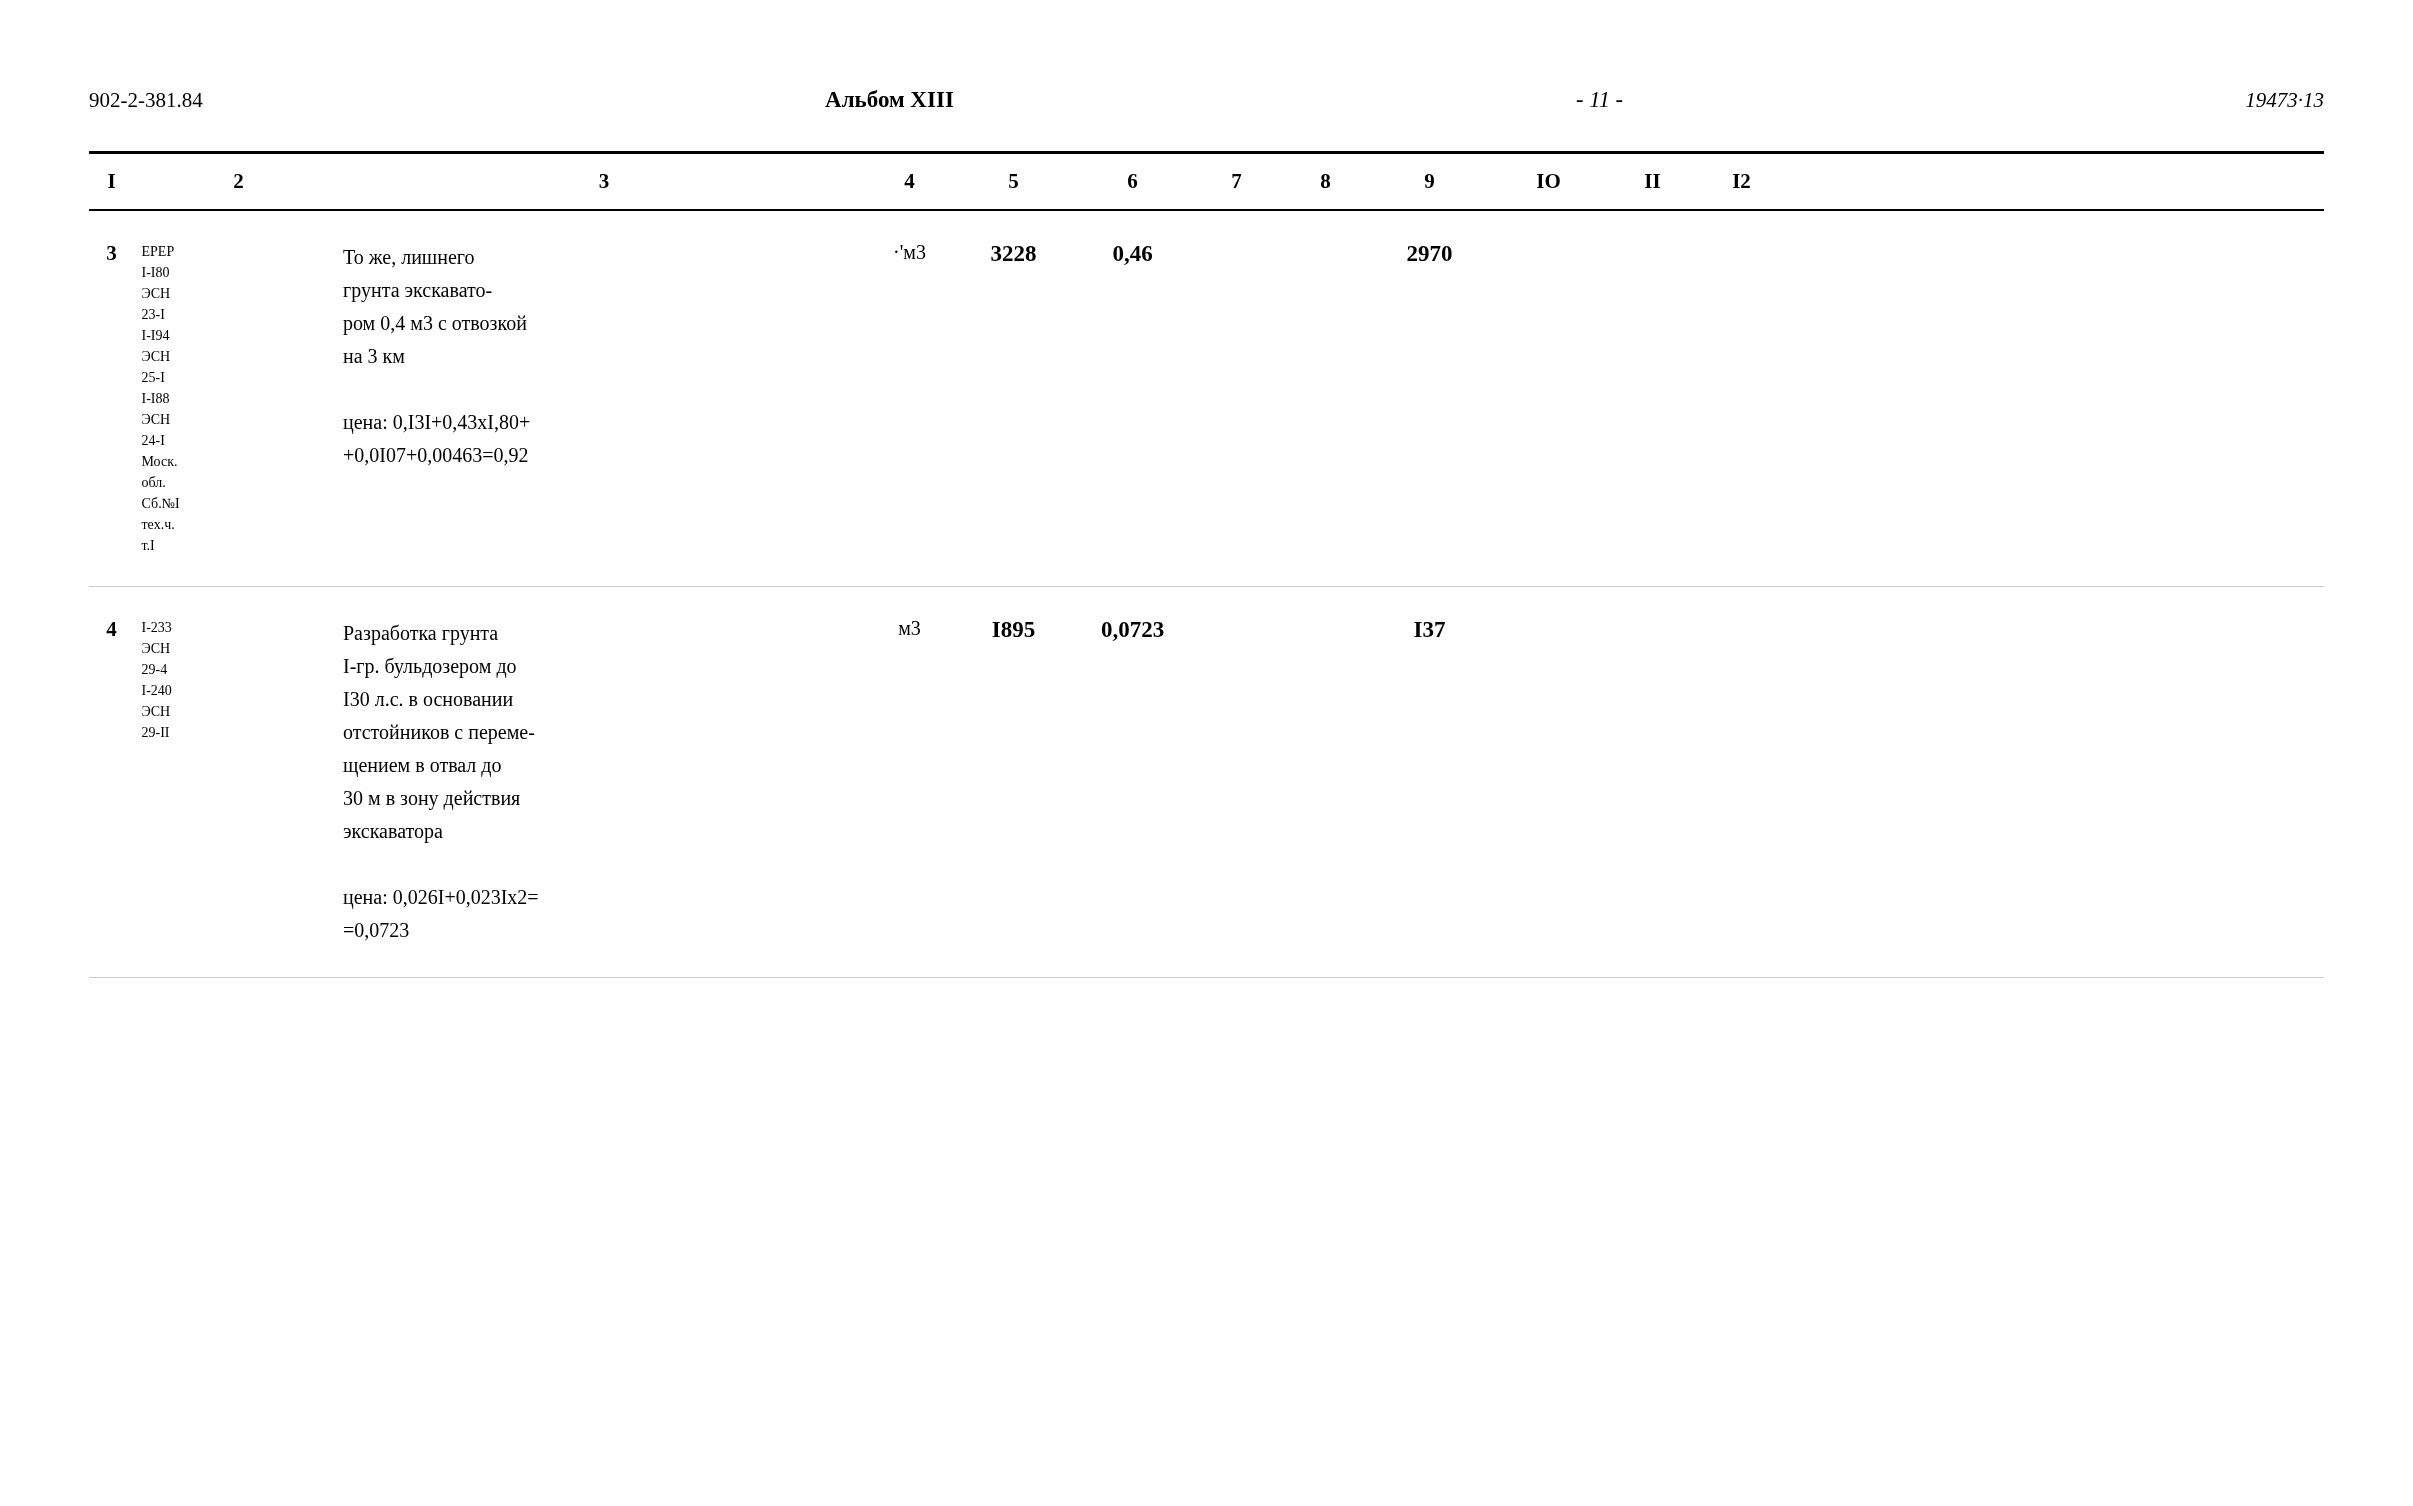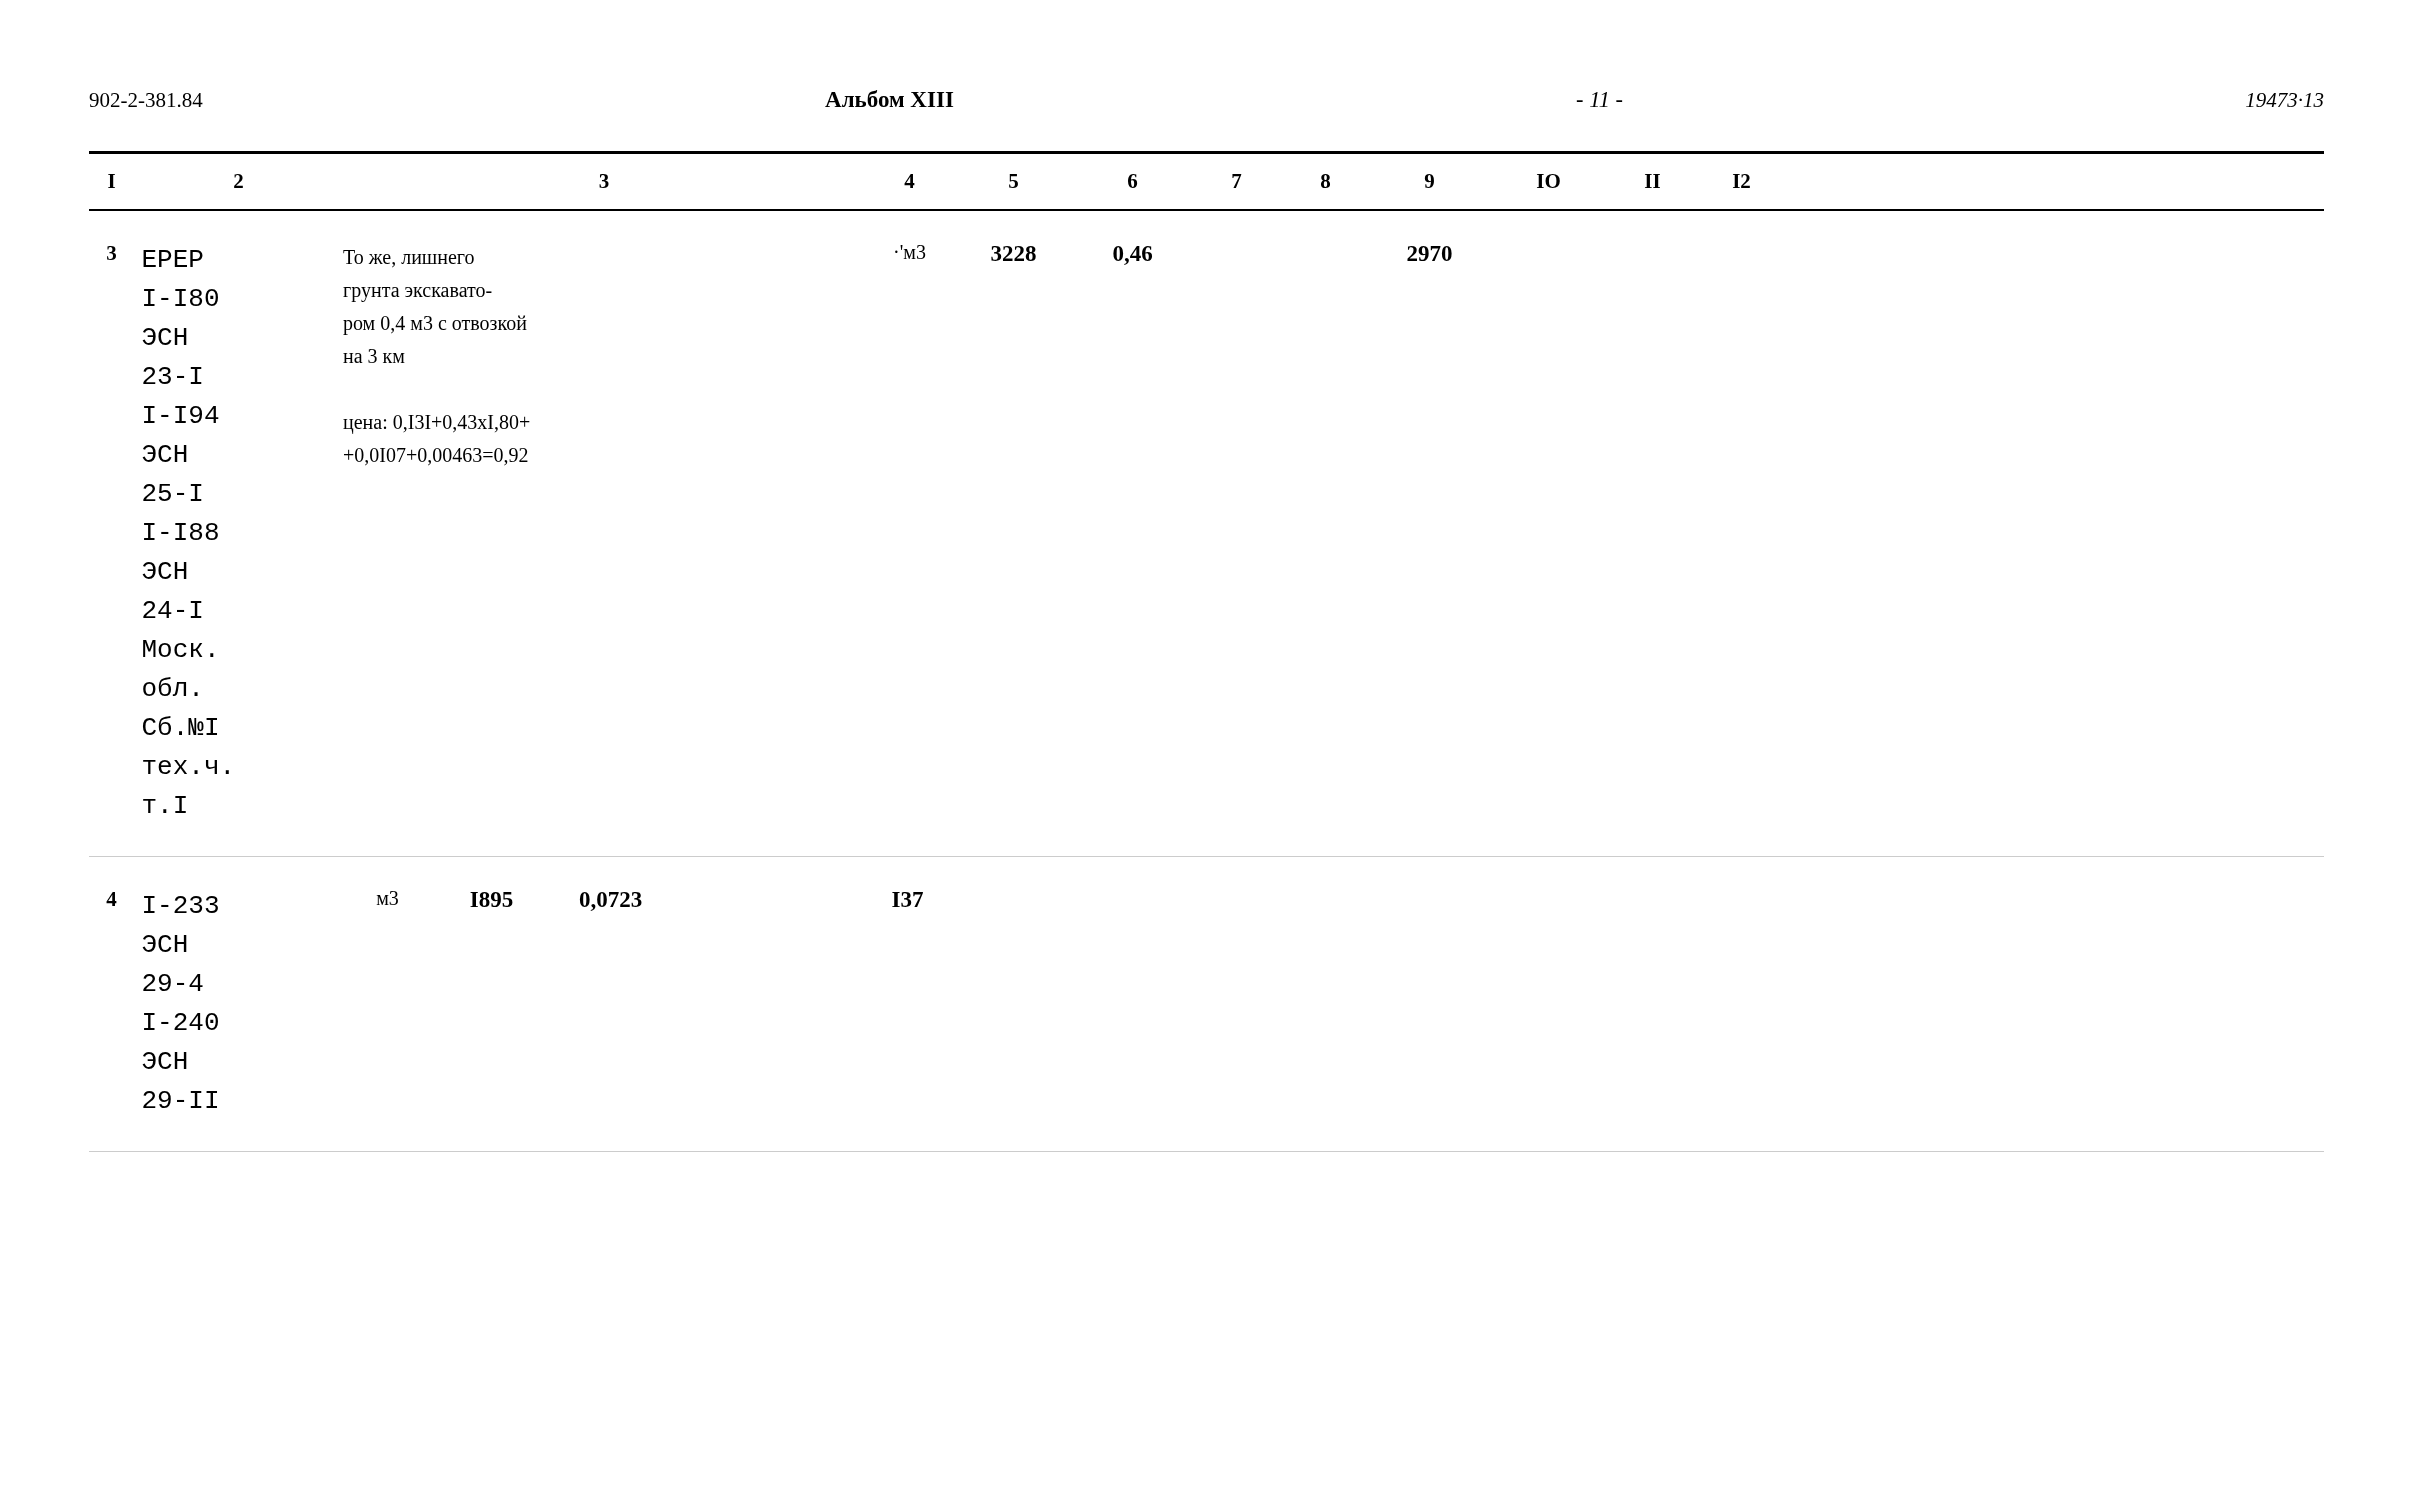--- a/index.html
+++ b/index.html
@@ -101,23 +101,22 @@
     .cell-10 { width: 119px; text-align: center; }
     .cell-11 { width: 89px; text-align: center; }
     .cell-12 { width: 89px; text-align: center; }
 
     .row-number {
       font-size: 21px;
       font-weight: bold;
     }
 
     .ref-code {
-      font-size: 26px;
+      font-size: 14px;
       line-height: 1.5;
-      font-family: Liberation Mono, monospace;
     }
 
     .description {
       font-size: 20px;
       line-height: 1.65;
     }
 
     .unit {
       font-size: 20px;
       white-space: nowrap;
@@ -182,20 +181,32 @@
   <div class="cell cell-12"></div>
 </div>
 
 <div class="data-row">
   <div class="cell cell-1">
     <span class="row-number">4</span>
   </div>
   <div class="cell cell-2 ref-code">
     I-233<br>ЭСН<br>29-4<br>I-240<br>ЭСН<br>29-II
   </div>
+  <div class="cell cell-3 description">
+    Разработка грунта<br>
+    I-гр. бульдозером до<br>
+    I30 л.с. в основании<br>
+    отстойников с переме-<br>
+    щением в отвал до<br>
+    30 м в зону действия<br>
+    экскаватора<br>
+    <br>
+    цена: 0,026I+0,023Ix2=<br>
+    =0,0723
+  </div>
   <div class="cell cell-4 unit">м3</div>
   <div class="cell cell-5 value">I895</div>
   <div class="cell cell-6 value">0,0723</div>
   <div class="cell cell-7"></div>
   <div class="cell cell-8"></div>
   <div class="cell cell-9 value">I37</div>
   <div class="cell cell-10"></div>
   <div class="cell cell-11"></div>
   <div class="cell cell-12"></div>
 </div>

